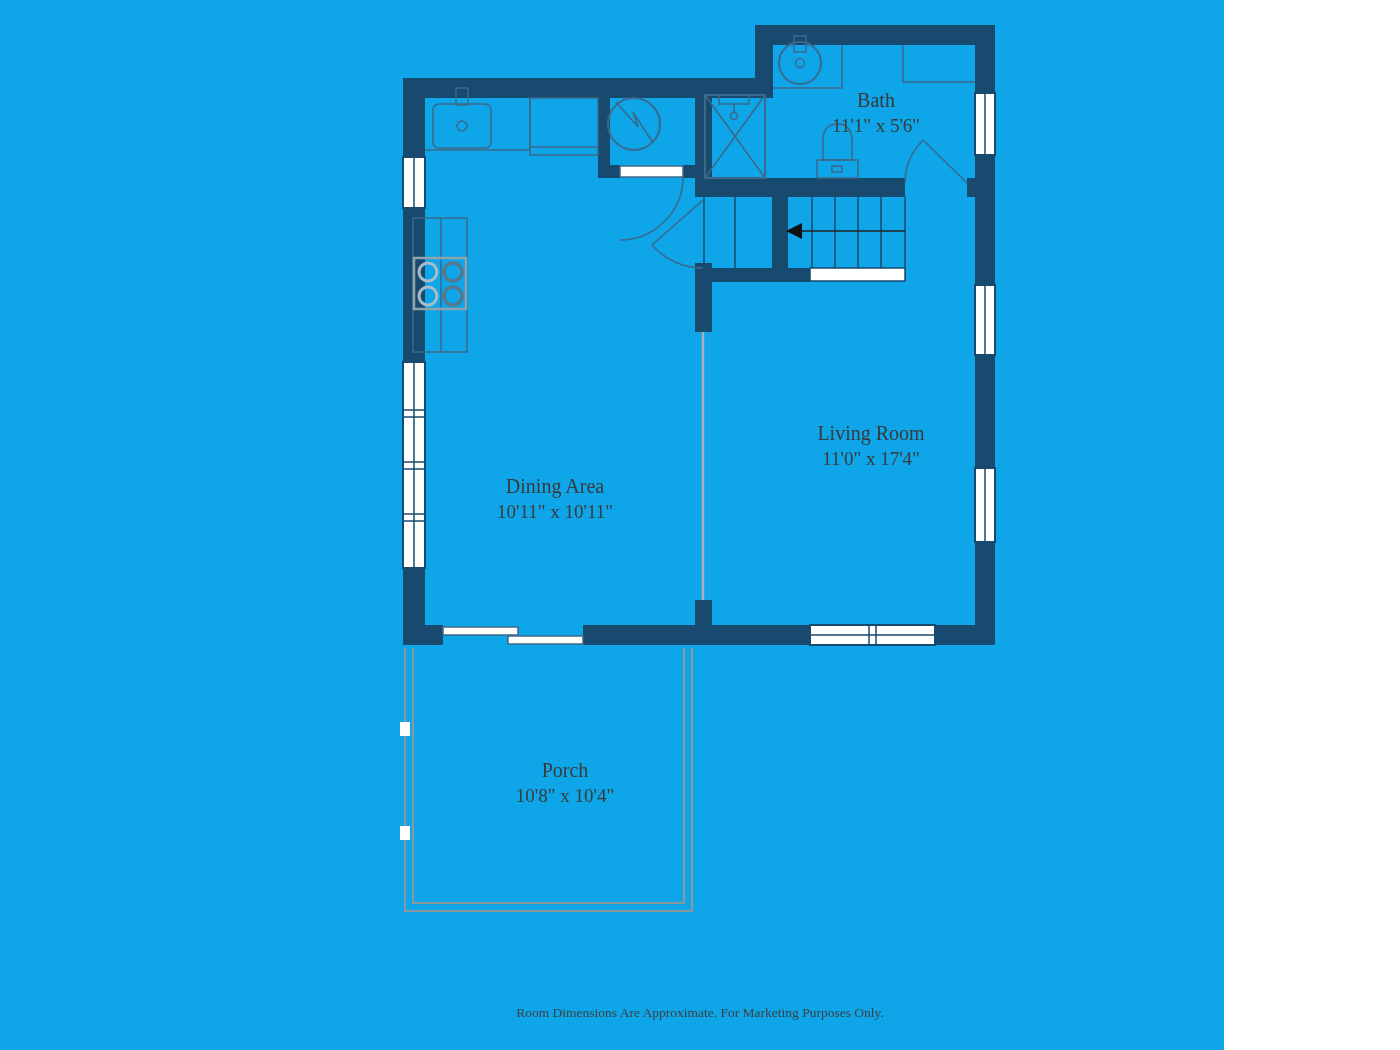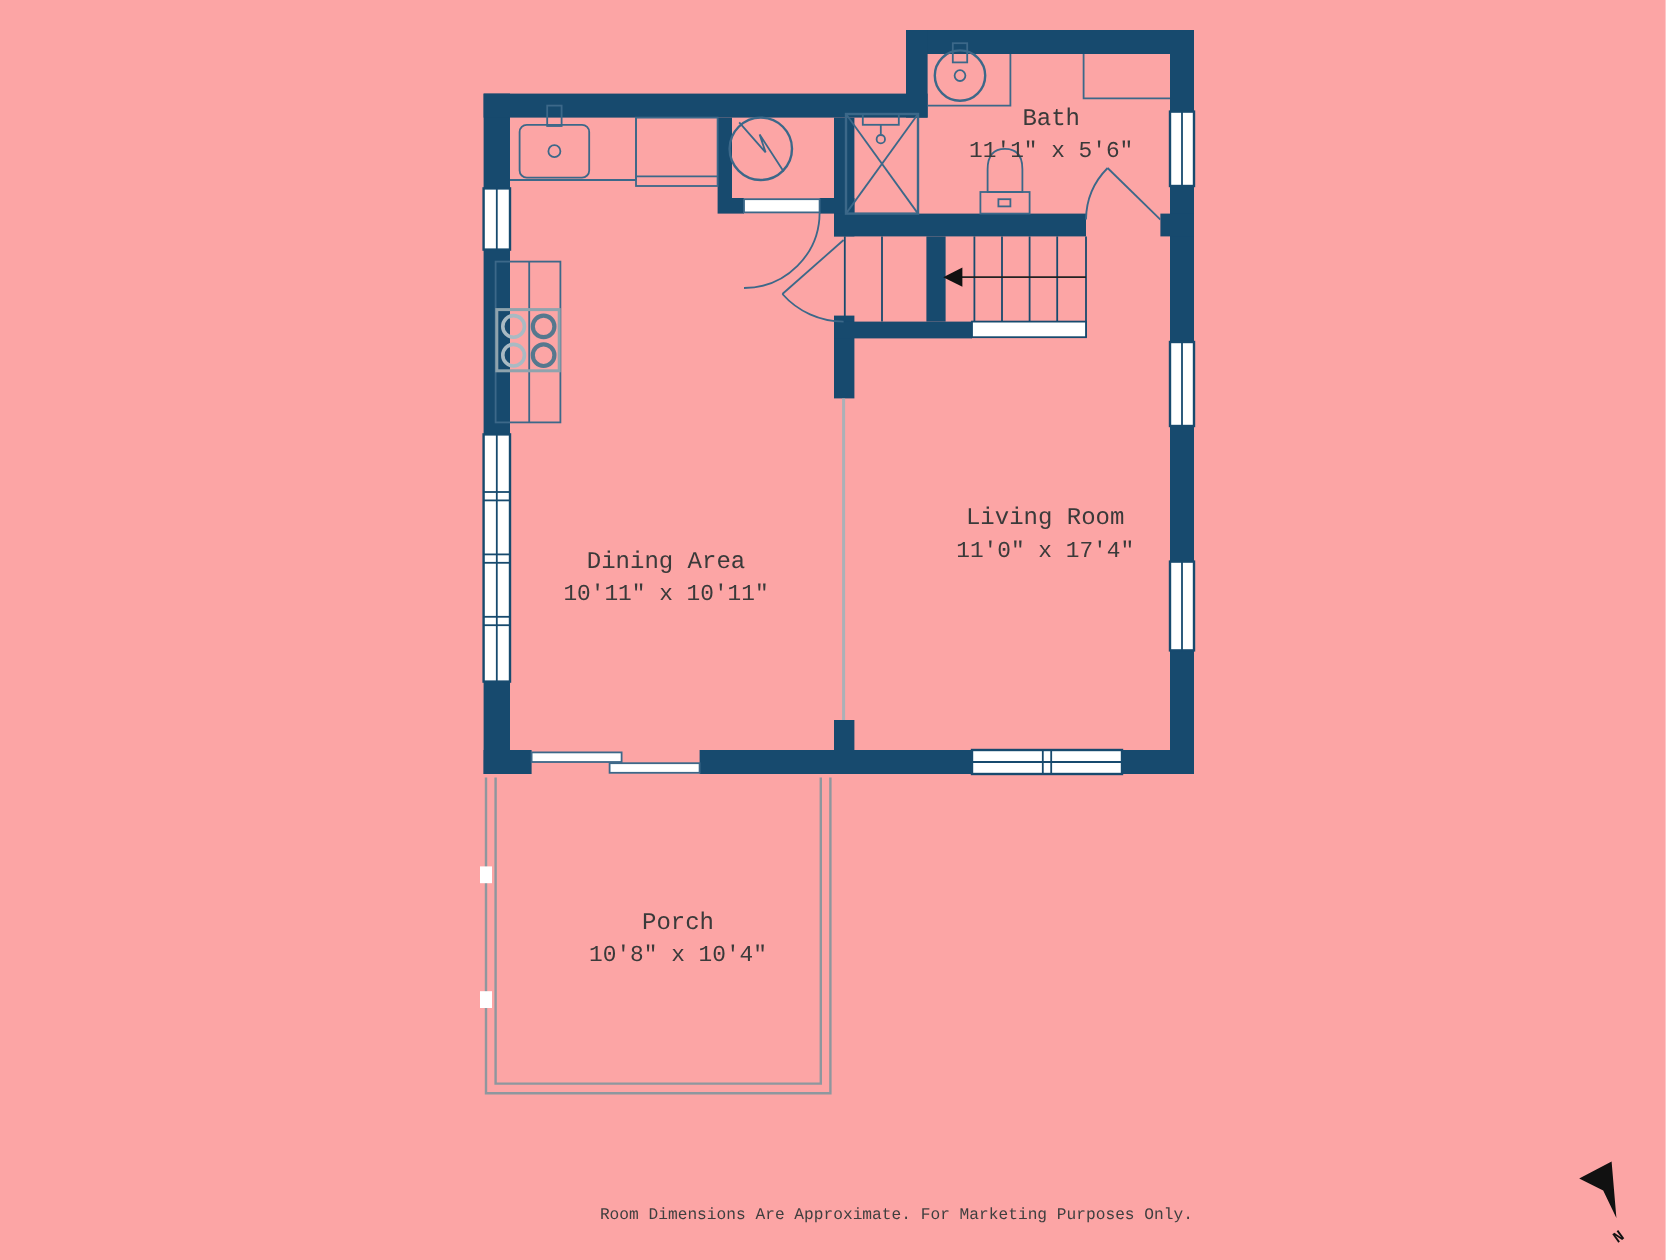--- a/index.html
+++ b/index.html
@@ -1,18 +1,18 @@
 <!DOCTYPE html>
 <html><head>
 <meta charset="utf-8">
 <style>
   html,body{margin:0;padding:0;background:#ffffff;}
   .canvas{
-    position:relative;width:1388px;height:1050px;background:#fca5a5;overflow:hidden;
-    font-family:Liberation Mono, monospace;
+    position:relative;width:1224px;height:1050px;background:#0ea5e9;overflow:hidden;
+    font-family:Liberation Serif, serif;
   }
   .plan-svg{position:absolute;left:0;top:0;}
   
   .wall{fill:#174a6e;}
   .win{fill:#ffffff;stroke:#174a6e;stroke-width:2;}
   .winline{stroke:#174a6e;stroke-width:1.5;fill:none;}
   .fix{fill:none;stroke:#3c6889;stroke-width:2;}
   .fixthin{fill:none;stroke:#3c6889;stroke-width:1.5;}
   .fixwhite{fill:#ffffff;stroke:#3c6889;stroke-width:1.5;}
   .burner-l{fill:none;stroke:#a9bac3;stroke-width:3;}
@@ -27,21 +27,21 @@
   .northarrow{fill:#111111;}
 
   .room-label{
     position:absolute;transform:translate(-50%,-50%);
     text-align:center;color:#3a3a3a;line-height:26px;white-space:nowrap;
   }
   .room-name{font-size:20px;display:block;}
   .room-dims{font-size:19px;display:block;}
   .footer-note{
     position:absolute;left:700px;top:1013px;transform:translate(-50%,-50%);
-    font-size:13.5px;color:#3f3f3f;white-space:nowrap;margin-left:47px;
+    font-size:13.5px;color:#3f3f3f;white-space:nowrap;
   }
   .north-n{
     position:absolute;left:1349px;top:1031px;transform:translate(-50%,-50%) rotate(-36deg);
     font-size:13px;font-weight:bold;color:#111;
   }
 </style>
 </head>
 <body>
 
 <div class="canvas">
@@ -211,21 +211,21 @@
     <span class="room-name">Bath</span>
     <span class="room-dims">11'1" x 5'6"</span>
   </div>
 
 
   <div class="room-label" style="left:849px;top:446px;margin-left:22px;">
     <span class="room-name">Living Room</span>
     <span class="room-dims">11'0" x 17'4"</span>
   </div>
 
-  <div class="room-label" style="left:555px;top:482px;">
+  <div class="room-label" style="left:555px;top:499px;">
     <span class="room-name">Dining Area</span>
     <span class="room-dims">10'11" x 10'11"</span>
   </div>
 
   <div class="room-label" style="left:549px;top:783px;margin-left:16px;">
     <span class="room-name">Porch</span>
     <span class="room-dims">10'8" x 10'4"</span>
   </div>
 
   <div class="footer-note">Room Dimensions Are Approximate. For Marketing Purposes Only.</div>

